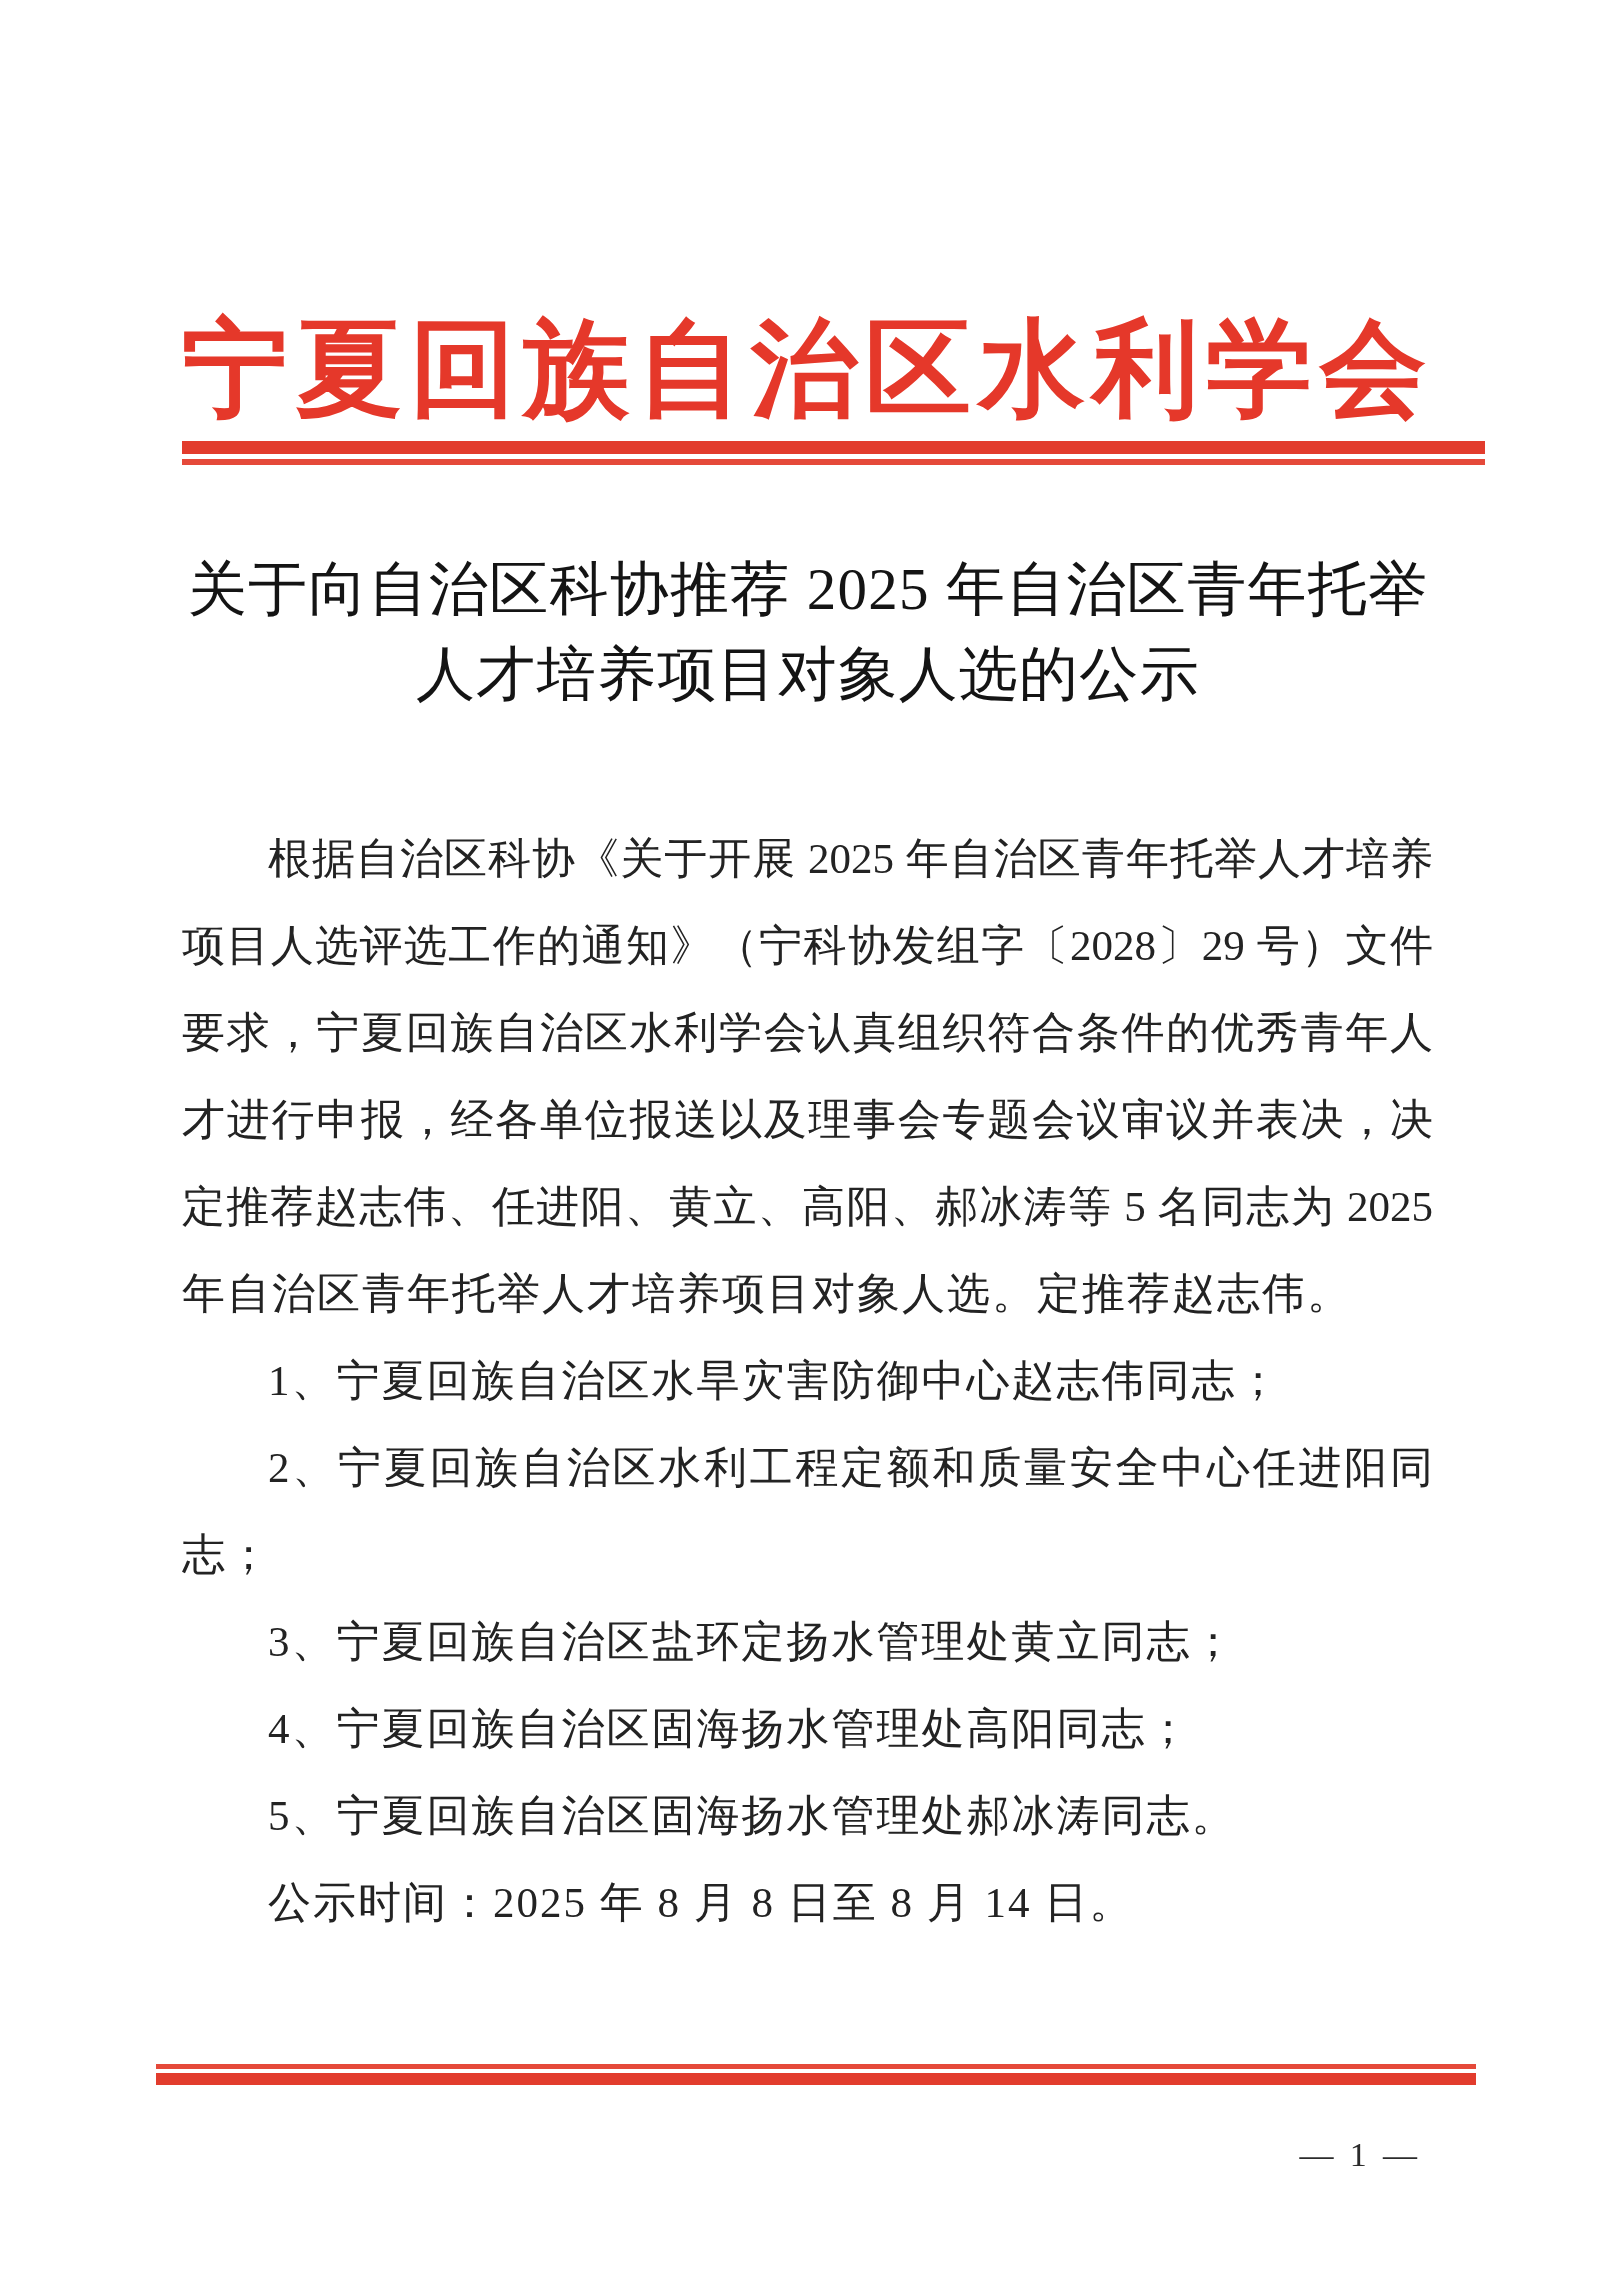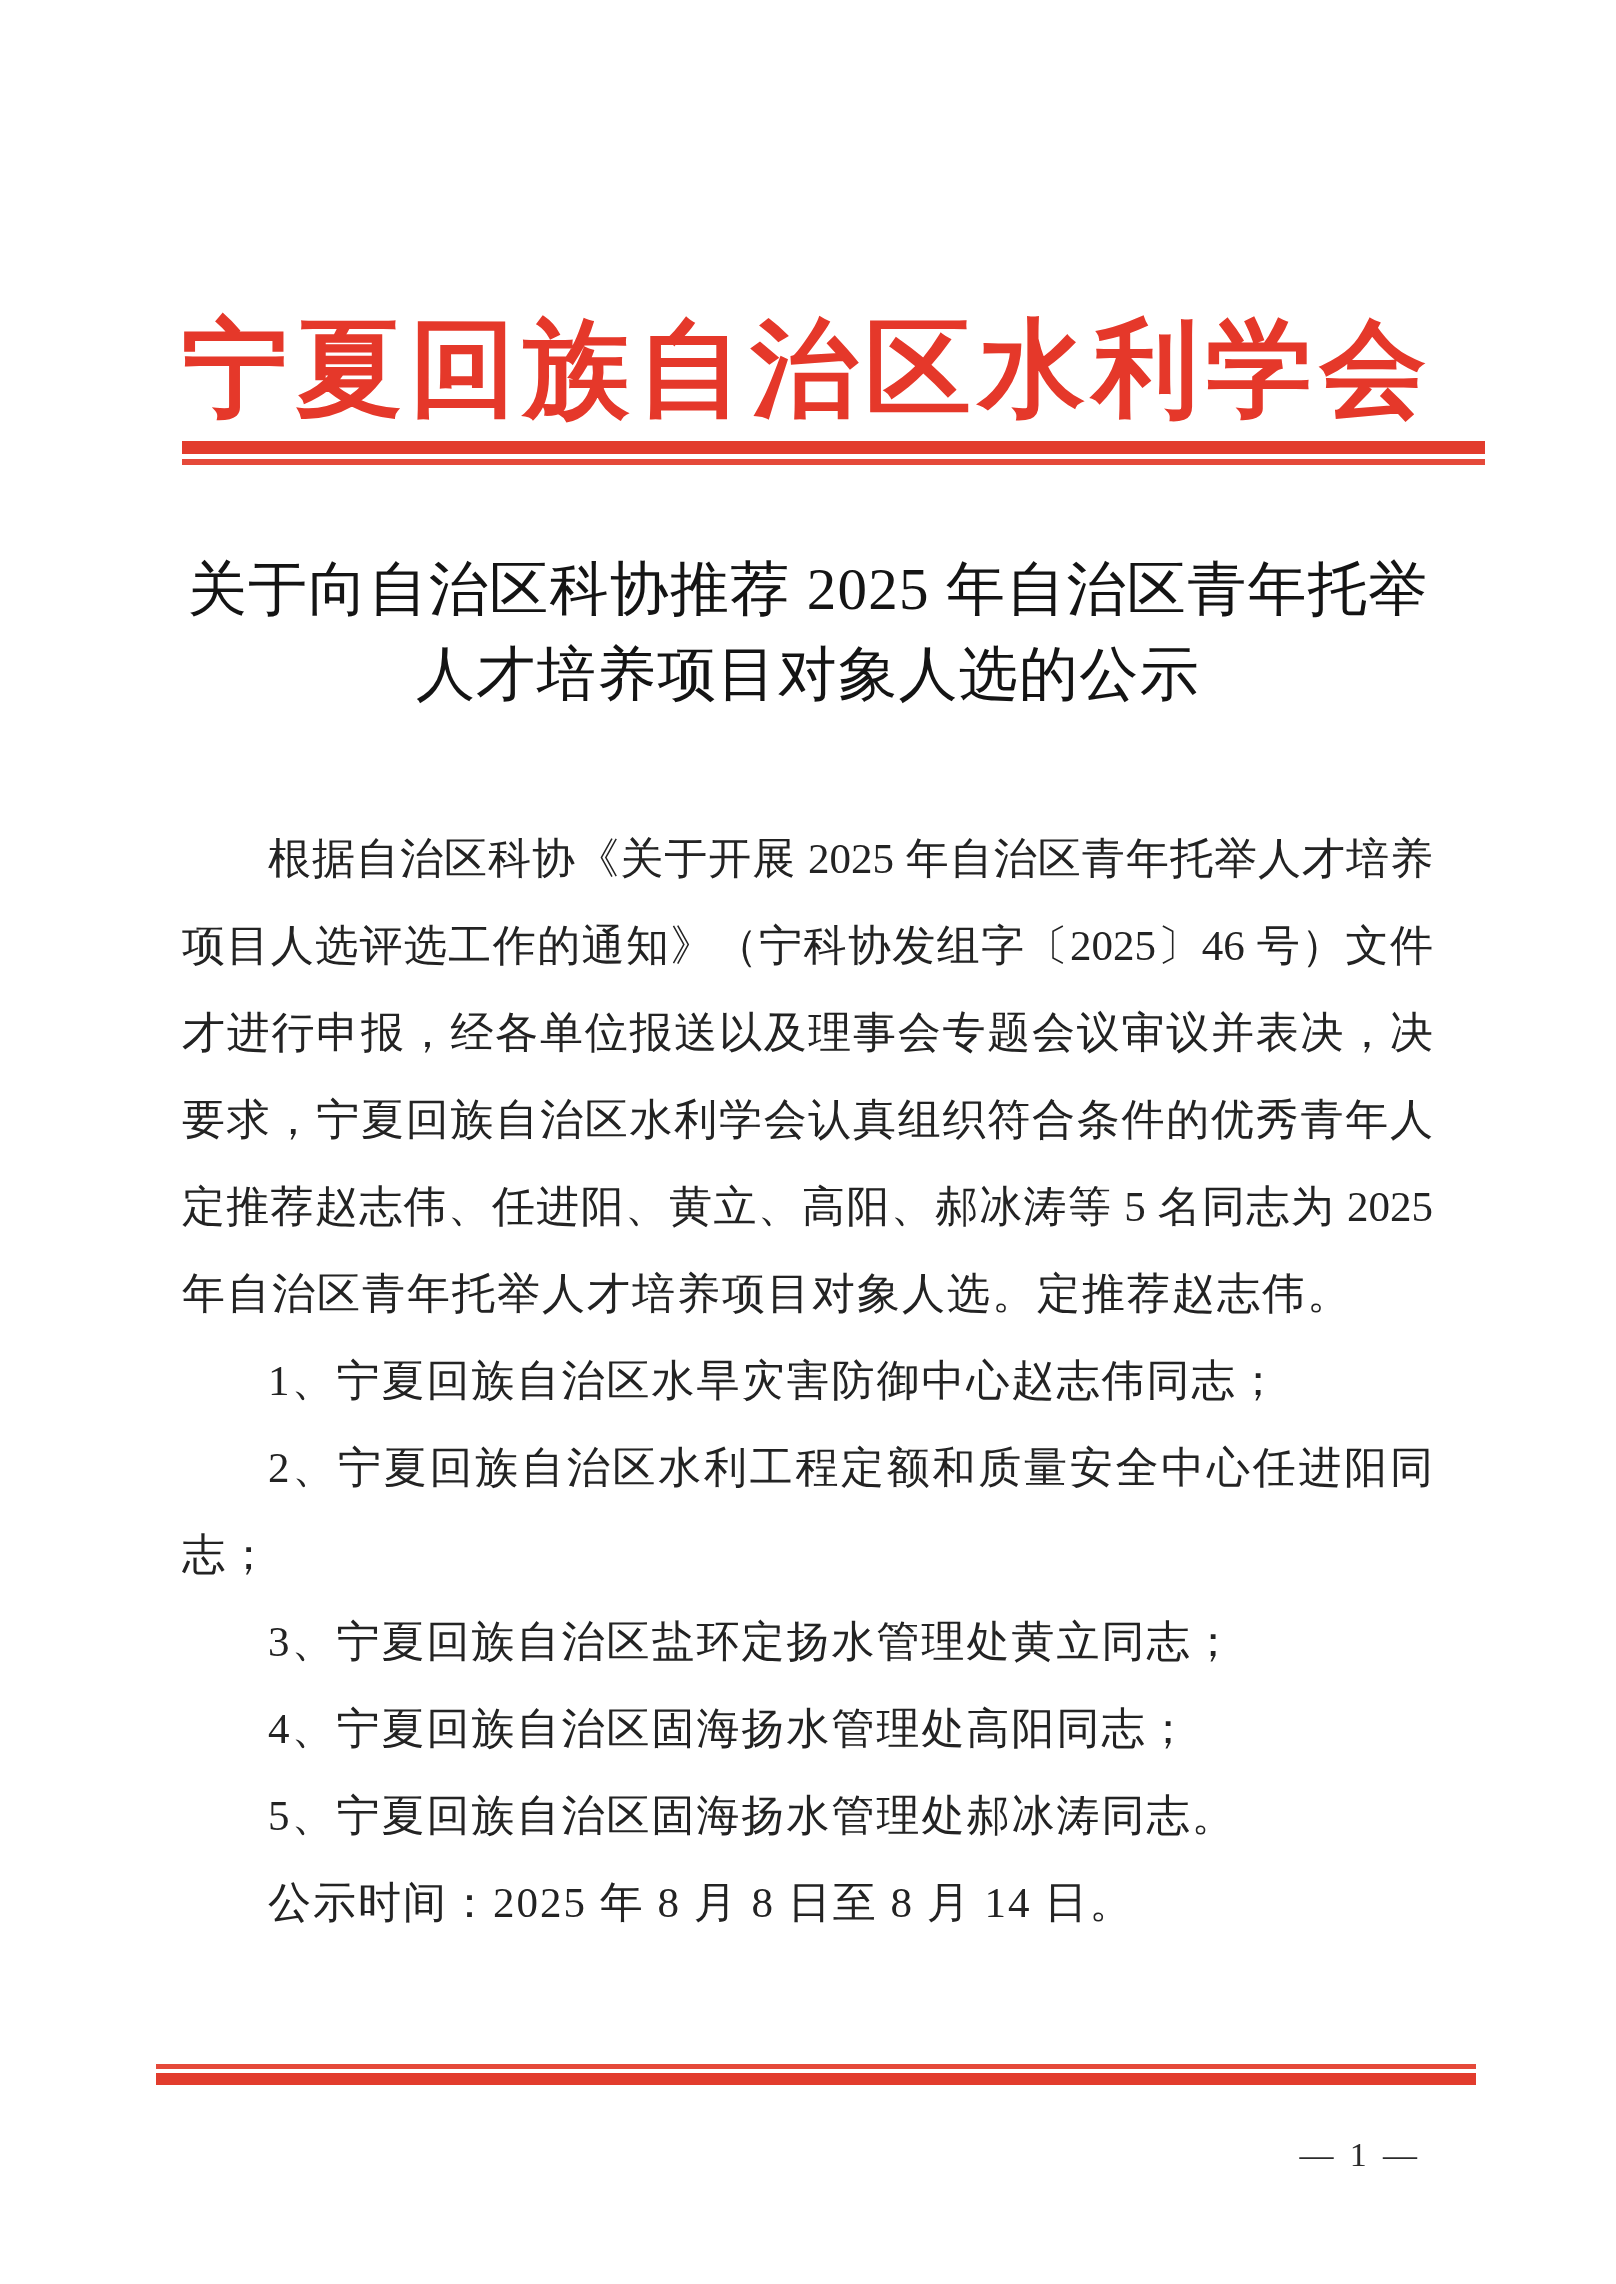--- a/index.html
+++ b/index.html
@@ -127,23 +127,23 @@
   <div class="rule-top-thick"></div>
   <div class="rule-top-thin"></div>
 
   <div class="doc-title">
     <div class="t-line">关于向自治区科协推荐 2025 年自治区青年托举</div>
     <div class="t-line">人才培养项目对象人选的公示</div>
   </div>
 
   <div class="body-block">
     <div class="b-line indent justify">根据自治区科协《关于开展 2025 年自治区青年托举人才培养</div>
-    <div class="b-line justify">项目人选评选工作的通知》（宁科协发组字〔2025〕46 号）文件</div>
+    <div class="b-line justify">项目人选评选工作的通知》（宁科协发组字〔2028〕29 号）文件</div>
+    <div class="b-line justify">要求，宁夏回族自治区水利学会认真组织符合条件的优秀青年人</div>
     <div class="b-line justify">才进行申报，经各单位报送以及理事会专题会议审议并表决，决</div>
-    <div class="b-line justify">要求，宁夏回族自治区水利学会认真组织符合条件的优秀青年人</div>
     <div class="b-line justify">定推荐赵志伟、任进阳、黄立、高阳、郝冰涛等 5 名同志为 2025</div>
     <div class="b-line">年自治区青年托举人才培养项目对象人选。定推荐赵志伟。</div>
     <div class="b-line indent">1、宁夏回族自治区水旱灾害防御中心赵志伟同志；</div>
     <div class="b-line indent justify">2、宁夏回族自治区水利工程定额和质量安全中心任进阳同</div>
     <div class="b-line">志；</div>
     <div class="b-line indent">3、宁夏回族自治区盐环定扬水管理处黄立同志；</div>
     <div class="b-line indent">4、宁夏回族自治区固海扬水管理处高阳同志；</div>
     <div class="b-line indent">5、宁夏回族自治区固海扬水管理处郝冰涛同志。</div>
     <div class="b-line indent">公示时间：2025 年 8 月 8 日至 8 月 14 日。</div>
   </div>

